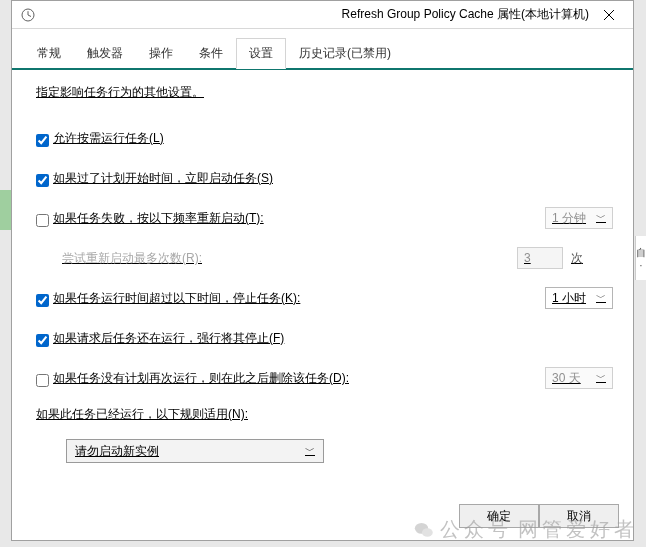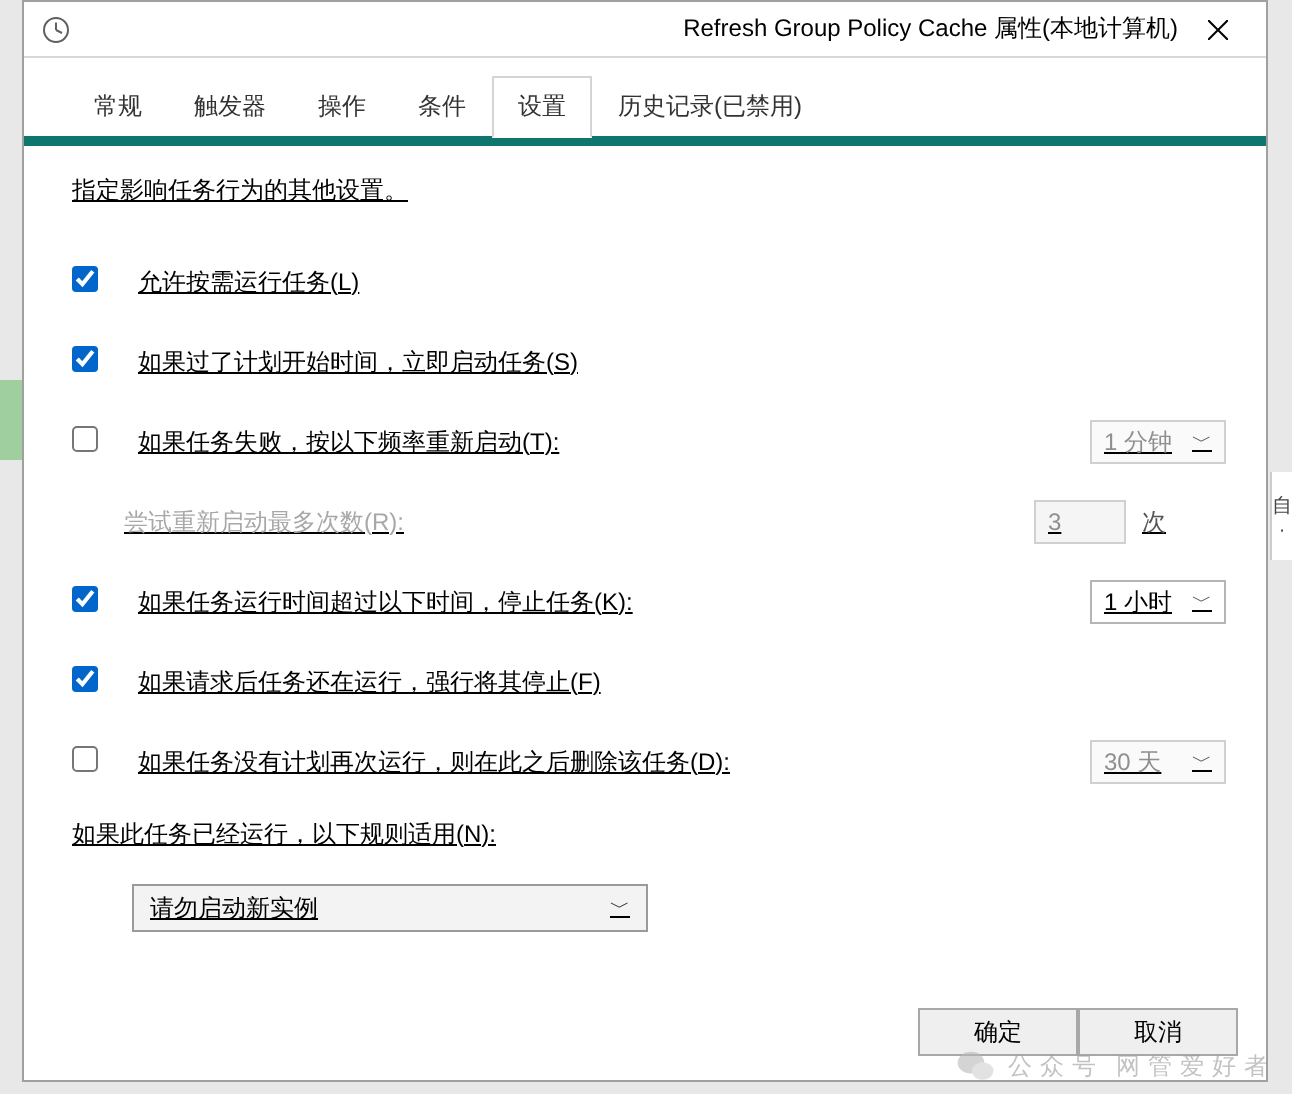--- a/index.html
+++ b/index.html
@@ -37,22 +37,22 @@
     display: flex; align-items: center; justify-content: center;
   }
   .titlebar .title-text { flex: 1; color: #000; }
   .titlebar .close-btn {
     width: 40px; height: 100%;
     display: flex; align-items: center; justify-content: center;
     color: #000;
   }
   .tabbar {
     display: flex;
-    padding: 8px 8px 0 22px;
-    border-bottom: 5px solid #0f766e;
+    padding: 8px 8px 0 12px;
+    border-bottom: 2px solid #0f766e;
     gap: 0;
   }
   .tab {
     padding: 6px 12px 6px 12px;
     color: #333;
     cursor: default;
     border: 1px solid transparent;
     border-bottom: none;
     position: relative;
     top: 1px;
@@ -71,21 +71,21 @@
     text-decoration: underline;
   }
   .desc { margin-bottom: 26px; color: #000; }
   .row {
     display: flex;
     align-items: center;
     min-height: 22px;
     margin-bottom: 18px;
   }
   .row.tight { margin-bottom: 14px; }
-  .row .lbl { display: flex; align-items: flex-start; gap: 20px; }
+  .row .lbl { display: flex; align-items: flex-end; gap: 4px; }
   .row .lbl input[type=checkbox] {
     width: 13px; height: 13px;
     accent-color: #0066cc;
     margin: 0;
   }
   .row .lbl.disabled { color: #a8a8a8; }
   .row .spacer { flex: 1; }
   .combo {
     display: inline-flex;
     align-items: center;
@@ -135,21 +135,21 @@
     justify-content: center;
     padding: 0 14px;
     font-size: 12px;
     color: #000;
   }
   .watermark {
     position: absolute;
     right: 8px; bottom: 4px;
     color: #9b9b9b;
     opacity: 0.6;
-    font-size: 12px;
+    font-size: 20px;
     display: flex;
     align-items: center;
     gap: 6px;
     pointer-events: none;
     letter-spacing: 4px;
   }
   .side-hint-left {
     position: absolute;
     left: 0; top: 190px;
     width: 11px; height: 40px;

